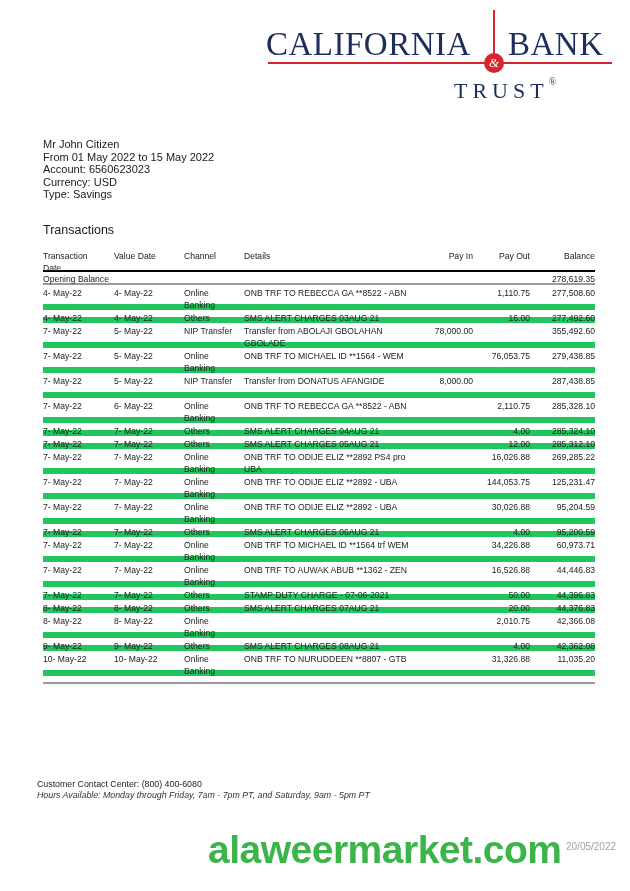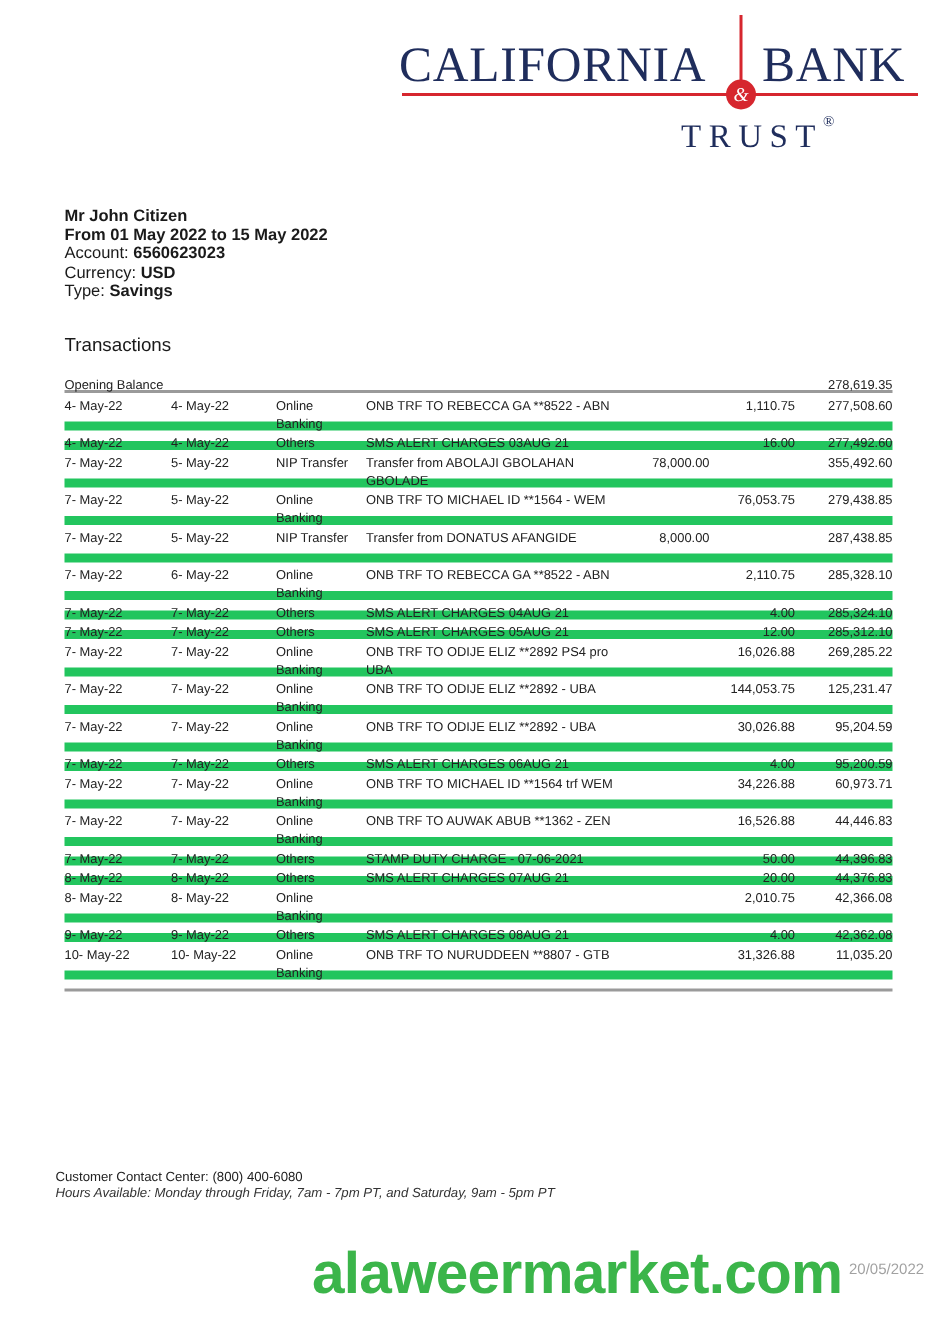--- a/index.html
+++ b/index.html
@@ -12,21 +12,21 @@
   .logo-california { left: 2px; top: 18px; font-size: 33px; }
   .logo-bank { left: 244px; top: 18px; font-size: 33px; }
   .logo-trust { left: 190px; top: 70px; font-size: 22px; letter-spacing: 5px; }
   .logo-trust sup { font-size: 10px; letter-spacing: 0; vertical-align: top; position: relative; top: -2px; }
   .logo-line { position: absolute; left: 4px; top: 54px; width: 344px; height: 2px; background: #d6262e; }
   .logo-vline { position: absolute; left: 229px; top: 2px; width: 2px; height: 50px; background: #d6262e; }
   .logo-circle { position: absolute; left: 220px; top: 45px; width: 20px; height: 20px; border-radius: 50%; background: #d6262e; color: #ffffff; font-family: "Liberation Serif", serif; font-style: italic; font-size: 13px; line-height: 20px; text-align: center; }
 
   
   .info { position: absolute; left: 43px; top: 138px; font-size: 11px; line-height: 12.5px; }
-  .info .b { font-weight: bold; }
+  .info .b { font-weight: normal; }
 
   .section-title { position: absolute; left: 43px; top: 223px; font-size: 12.5px; color: #1a1a1a; }
 
   
   .table { position: absolute; left: 43px; top: 249px; width: 552px; font-size: 8.6px; color: #222; }
   .thead { position: relative; height: 23px; border-bottom: 2px solid #000; }
   .row { position: relative; border-bottom: 6px solid #22c55e; }
   .cell { position: absolute; top: 2px; line-height: 12px; }
   .c-tdate { left: 0; width: 70px; }
   .c-vdate { left: 71px; width: 70px; }
@@ -66,20 +66,29 @@
   <div class="b">Mr John Citizen</div>
   <div class="b">From 01 May 2022 to 15 May 2022</div>
   <div><span>Account:</span> <span class="b">6560623023</span></div>
   <div><span>Currency:</span> <span class="b">USD</span></div>
   <div><span>Type:</span> <span class="b">Savings</span></div>
 </div>
 
 <div class="section-title">Transactions</div>
 
 <div class="table">
+  <div class="thead">
+    <div class="cell c-tdate" style="width:52px">Transaction Date</div>
+    <div class="cell c-vdate">Value Date</div>
+    <div class="cell c-channel">Channel</div>
+    <div class="cell c-details">Details</div>
+    <div class="cell c-payin">Pay In</div>
+    <div class="cell c-payout">Pay Out</div>
+    <div class="cell c-balance">Balance</div>
+  </div>
   <div class="row opening">
     <div class="cell c-tdate" style="width:200px;top:1px">Opening Balance</div>
     <div class="cell c-balance" style="top:1px">278,619.35</div>
   </div>
   <div id="rows">
       <div class="row h2">
         <div class="cell c-tdate">4- May-22</div>
         <div class="cell c-vdate">4- May-22</div>
         <div class="cell c-channel">Online Banking</div>
         <div class="cell c-details">ONB TRF TO REBECCA GA **8522 - ABN</div>

